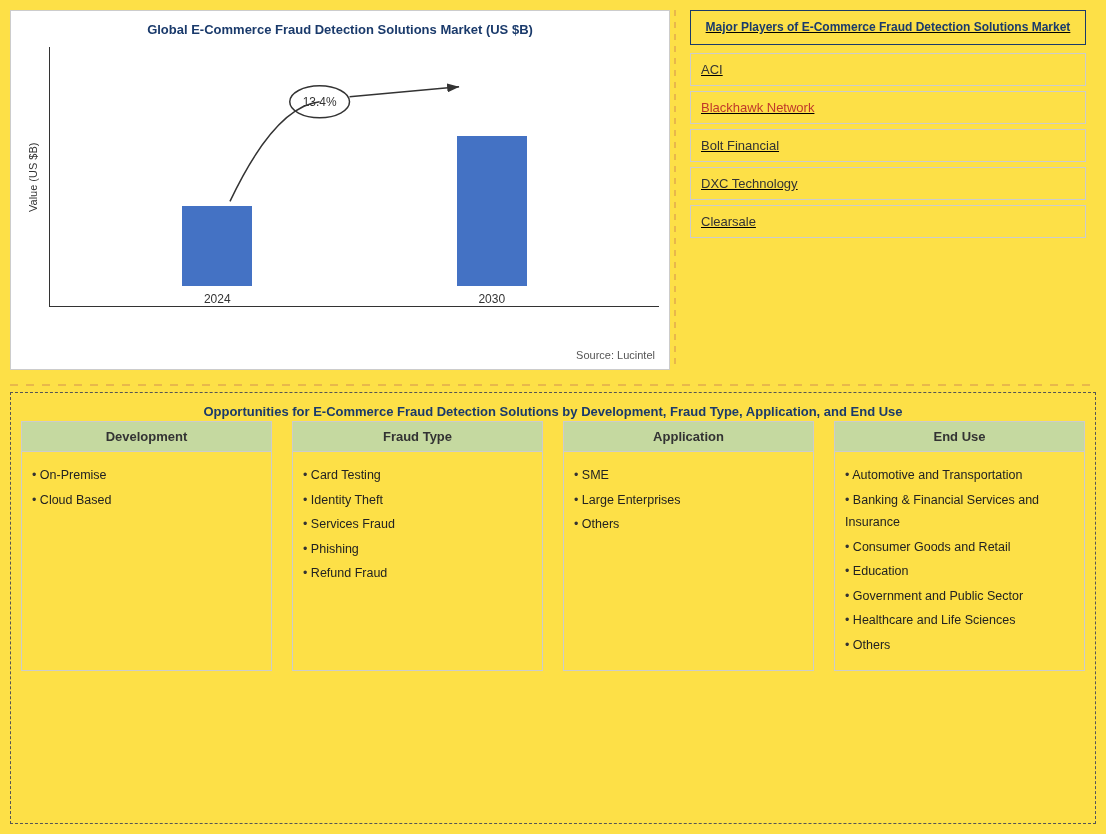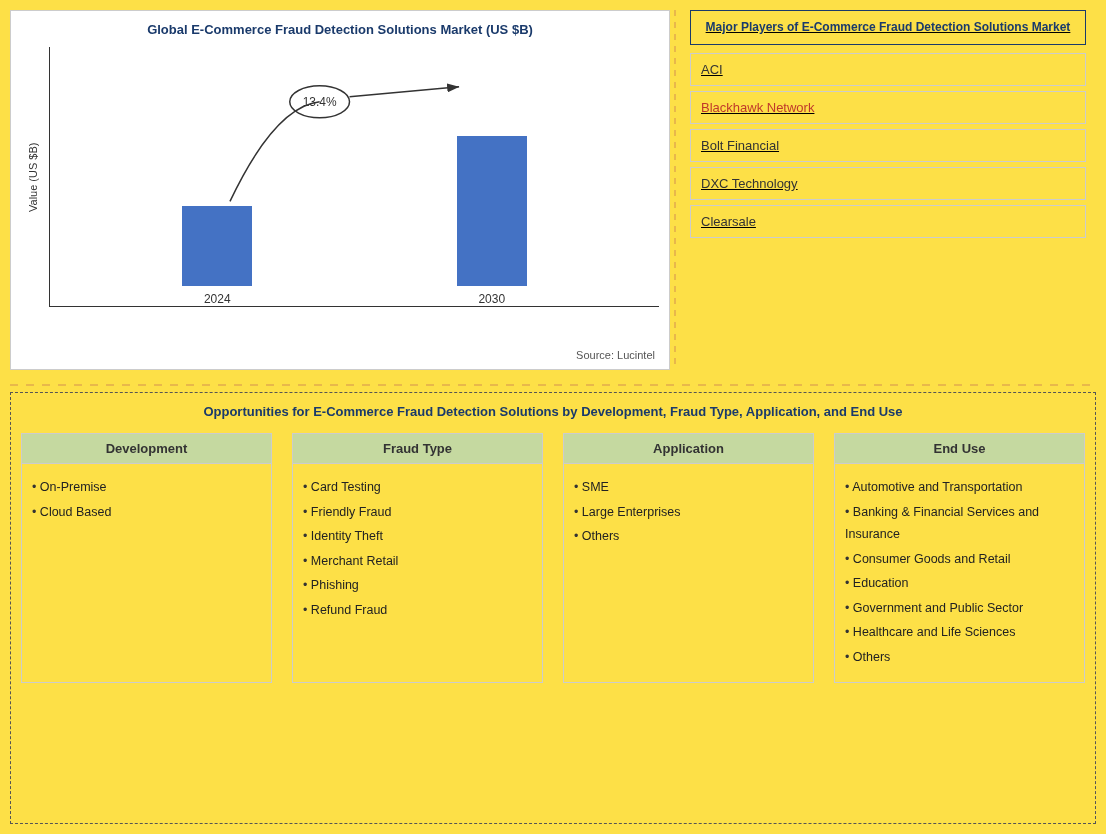--- a/index.html
+++ b/index.html
@@ -174,21 +174,20 @@
       border: 1px dashed #555;
       padding: 10px;
       flex: 1;
     }
 
     .bottom-title {
       text-align: center;
       font-size: 13px;
       font-weight: bold;
       color: #1a3a6b;
-      margin-bottom: 12px;
       line-height: 1.4;
     }
 
     .columns-row {
       display: flex;
       flex-direction: row;
       gap: 20px;
       height: calc(100% - 40px);
       justify-content: center;
     }
@@ -308,23 +307,22 @@
         <div class="column-body">
           <span class="item">On-Premise</span>
           <span class="item">Cloud Based</span>
         </div>
       </div>
 
       <div class="column">
         <div class="column-header">Fraud Type</div>
         <div class="column-body">
           <span class="item">Card Testing</span>
-          <span class="item">Friendly Fraud</span>
           <span class="item">Identity Theft</span>
-          <span class="item">Merchant Retail</span>
+          <span class="item">Services Fraud</span>
           <span class="item">Phishing</span>
           <span class="item">Refund Fraud</span>
         </div>
       </div>
 
       <div class="column">
         <div class="column-header">Application</div>
         <div class="column-body">
           <span class="item">SME</span>
           <span class="item">Large Enterprises</span>

